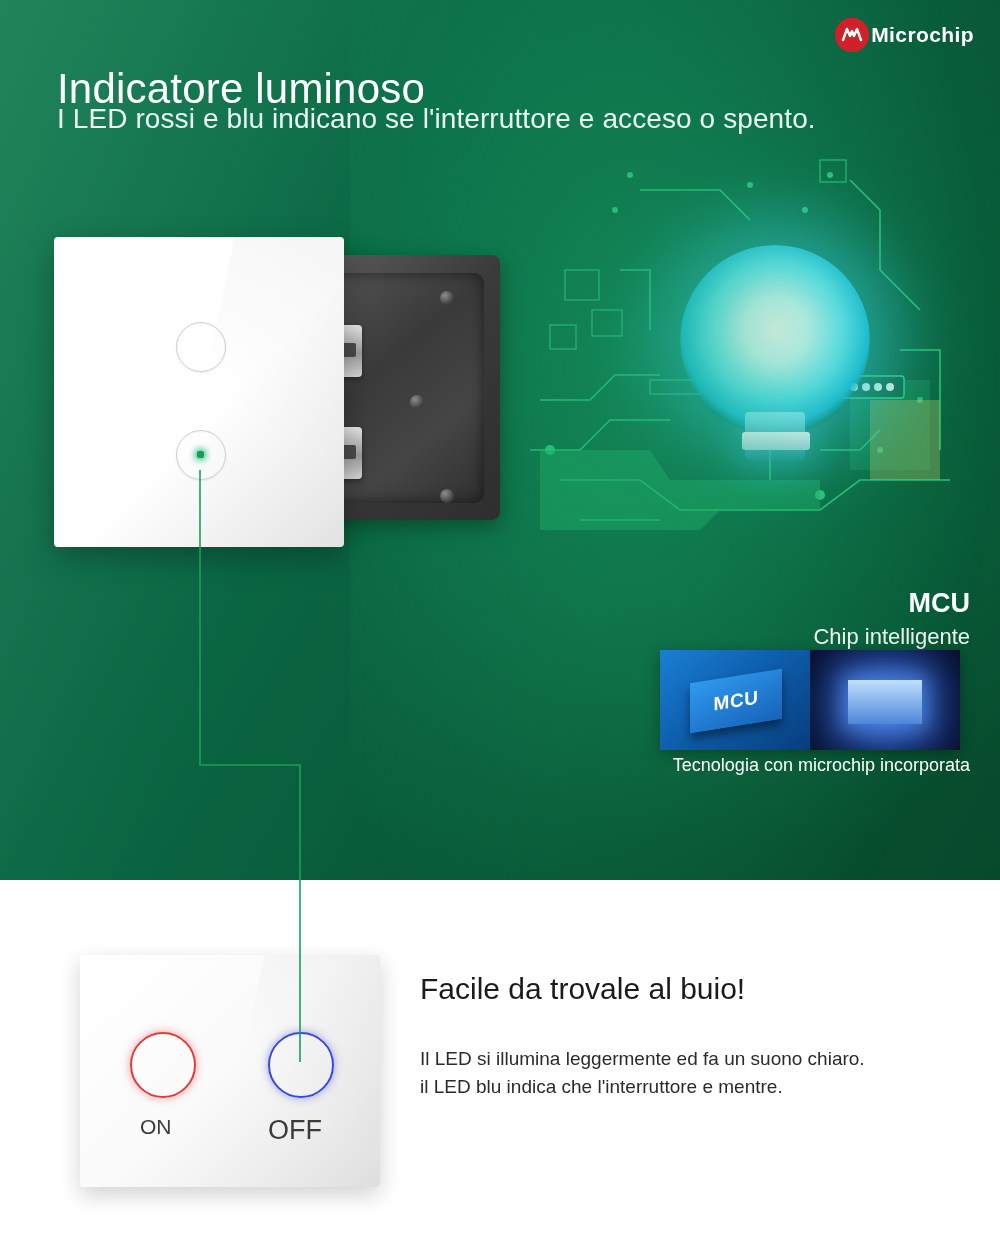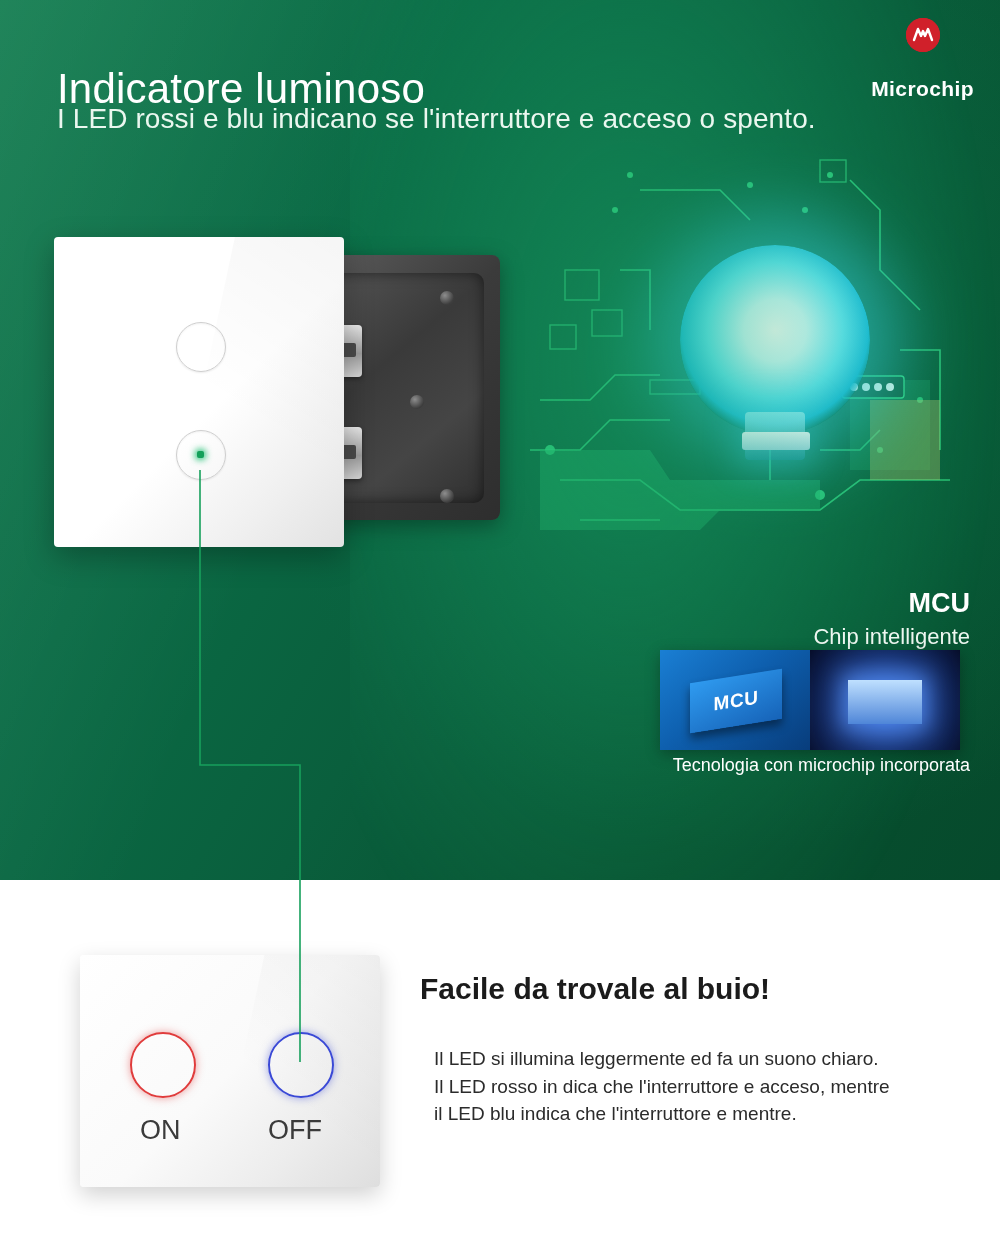--- a/index.html
+++ b/index.html
@@ -25,21 +25,21 @@
     background:linear-gradient(100deg, rgba(255,255,255,0.09) 0%, rgba(255,255,255,0.0) 60%);
     transform:skewX(-12deg);
   }
   .top-panel:after{
     content:"";position:absolute;right:-5%;top:-30%;width:70%;height:160%;
     background:radial-gradient(ellipse at 40% 45%, rgba(30,170,110,0.45) 0%, rgba(10,90,60,0) 62%);
   }
 
   
   .logo{
-    position:absolute;right:26px;top:18px;display:flex;align-items:center;gap:25px;z-index:20;flex-direction:column;
+    position:absolute;right:26px;top:18px;display:flex;align-items:center;gap:2px;z-index:20;
   }
   .logo-mark{width:34px;height:34px;border-radius:50%;background:#d0202a;position:relative;flex:none;}
   .logo-mark svg{position:absolute;left:0;top:0;}
   .logo-text{color:#ffffff;font-size:21px;font-weight:bold;letter-spacing:.4px;}
 
   
   .h1{
     position:absolute;left:57px;top:65px;color:#ffffff;
     font-size:42px;font-weight:normal;letter-spacing:.2px;z-index:10;
   }
@@ -166,30 +166,30 @@
     transform:rotate(12deg);
   }
   .ring-red{
     position:absolute;left:130px;top:1032px;width:62px;height:62px;border-radius:50%;
     border:2px solid #e03c3c;box-shadow:0 0 9px rgba(224,60,60,.5);z-index:12;
   }
   .ring-blue{
     position:absolute;left:268px;top:1032px;width:62px;height:62px;border-radius:50%;
     border:2px solid #3a49d6;box-shadow:0 0 9px rgba(58,73,214,.5);z-index:12;
   }
-  .lbl-on{position:absolute;left:140px;top:1115px;font-size:27px;color:#3b3b3b;z-index:12;}
+  .lbl-on{position:absolute;left:140px;top:1115px;font-size:21px;color:#3b3b3b;z-index:12;}
   .lbl-off{position:absolute;left:268px;top:1115px;font-size:27px;color:#3b3b3b;z-index:12;}
 
   .h2{
-    position:absolute;left:420px;top:972px;font-size:30px;font-weight:bold;color:#1b1b1b;
+    position:absolute;left:420px;top:972px;font-size:30px;font-weight:normal;color:#1b1b1b;
   }
   .body-text{
     position:absolute;left:420px;top:1045px;width:560px;font-size:19px;line-height:1.45;color:#2b2b2b;
   }
-  .body-text div{white-space:nowrap;margin-left:14px;}
+  .body-text div{white-space:nowrap;}
 </style>
 </head>
 <body>
 
 <div class="page">
 
   <div class="top-panel">
 
     <div class="pcb">
       <svg width="440" height="400" viewBox="0 0 440 400">
@@ -285,21 +285,20 @@
 
   <div class="switch-bottom"></div>
   <div class="ring-red"></div>
   <div class="ring-blue"></div>
   <div class="lbl-on">ON</div>
   <div class="lbl-off">OFF</div>
 
   <div class="h2">Facile da trovale al buio!</div>
   <div class="body-text">
     <div>Il LED si illumina leggermente ed fa un suono chiaro.</div>
-    <div>Il LED rosso in dica che l'interruttore e acceso, mentre</div>
     <div>il LED blu indica che l'interruttore e mentre.</div>
   </div>
 
   <svg class="connector">
     <path d="M200 470 L200 765 L300 765 L300 1062" fill="none" stroke="#17a05c" stroke-width="1.6"></path>
   </svg>
 
 </div>
 
 </body></html>

